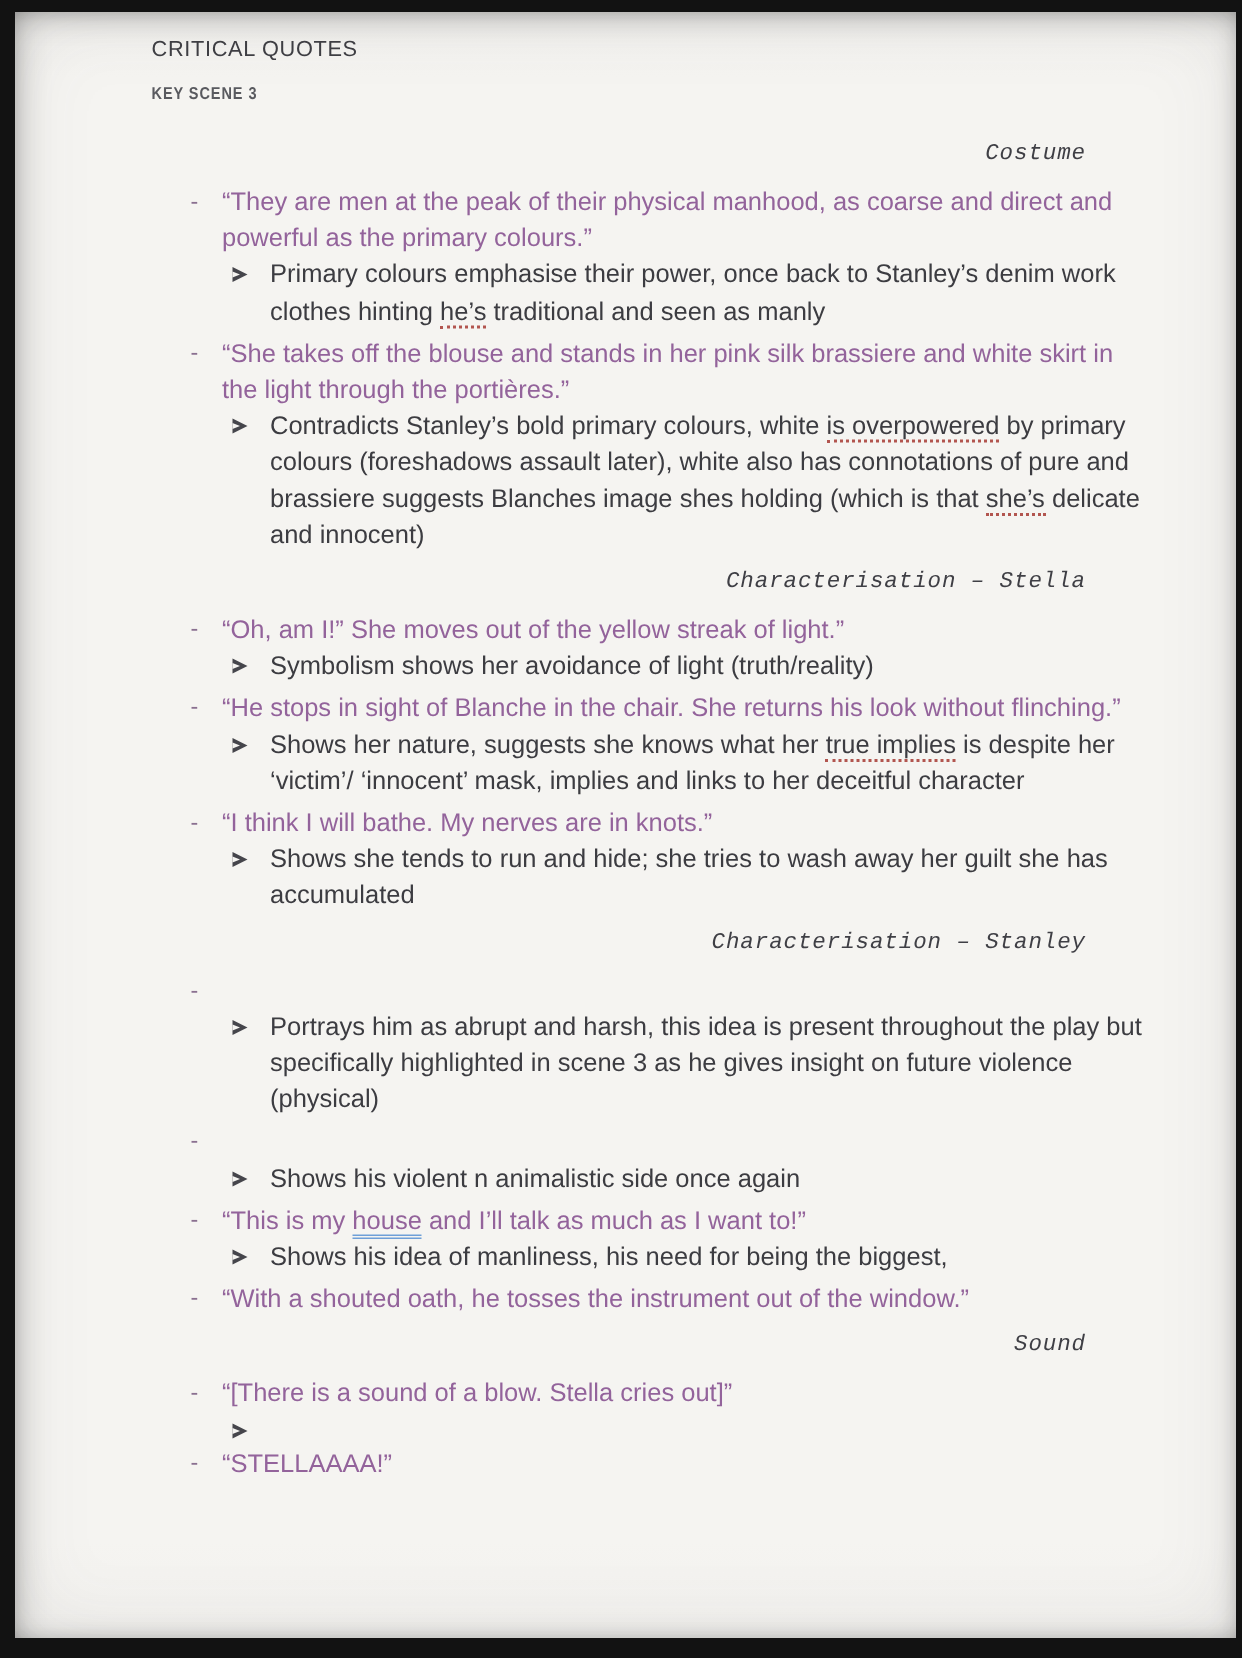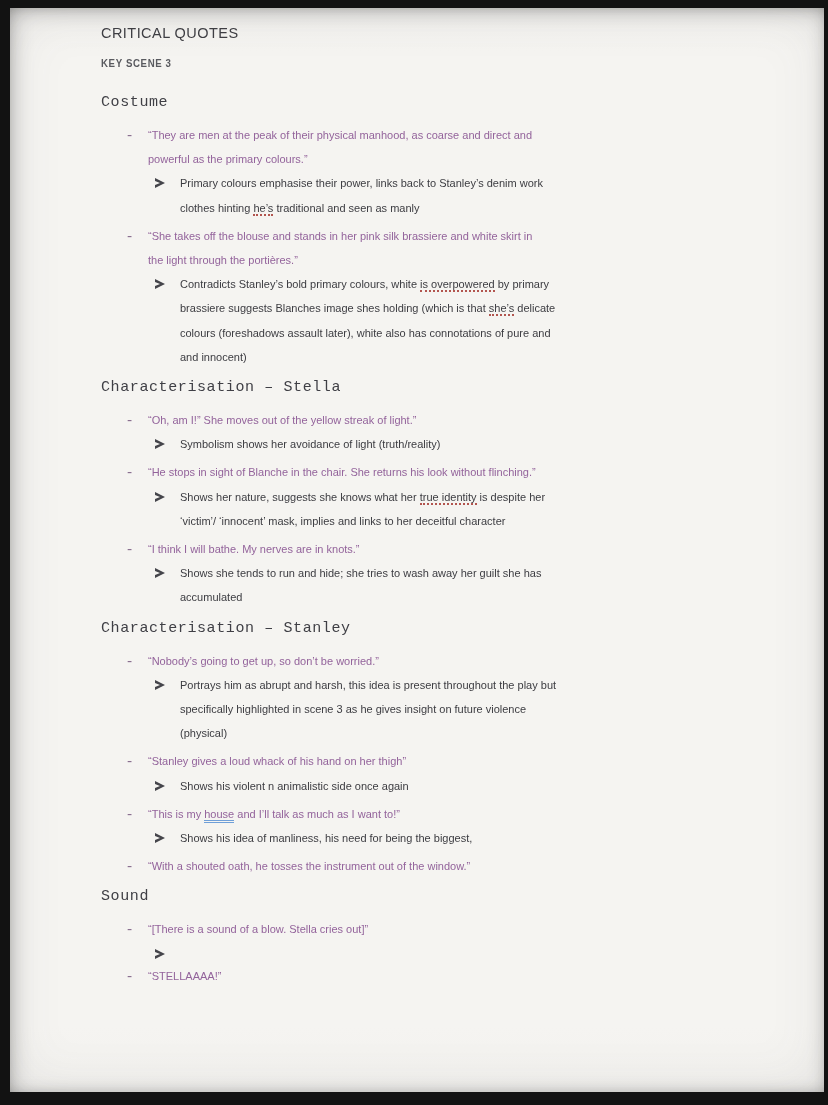--- a/index.html
+++ b/index.html
@@ -31,29 +31,29 @@
     font-size:14.5px;line-height:18px;letter-spacing:.45px;
     color:#3e3e43;
   }
   .subtitle{
     margin-top:15px;width:max-content;
     font-size:11px;line-height:13px;letter-spacing:.7px;font-weight:bold;
     color:#595a5f;
     transform:scaleX(.88) scaleY(1.04);transform-origin:left center;
   }
   .sec{
-    margin:8px 0 10px;text-align:left;
-    font-family:"Liberation Mono",monospace;font-weight:400;
+    margin:8px 0 10px;text-align:right;
+    font-family:"Liberation Mono",monospace;font-style:italic;font-weight:400;
     font-size:15px;line-height:21px;letter-spacing:.6px;color:var(--heading);
   }
   .section:first-child .sec{margin-top:22px}
   .item{display:flex;align-items:flex-start}
   .item.q{margin-top:4px;color:var(--quote)}
   .item.a{color:var(--body)}
-  .line{white-space:nowrap;font-size:11px;line-height:24.2px}
+  .line{white-space:nowrap;font-size:17px;line-height:24.2px}
   .dash{
     flex:none;width:21px;margin-left:26px;
     font-size:15.5px;line-height:24.2px;color:#8a7090;
   }
   .ar{flex:none;position:relative;width:11px;height:11px;margin:7px 14px 0 54px}
   .ar::before{
     content:"";position:absolute;left:0;top:0;width:0;height:0;
     border-left:10.5px solid #45454b;
     border-top:5.5px solid transparent;border-bottom:5.5px solid transparent;
   }
@@ -79,37 +79,37 @@
           <div class="item q">
             <span class="dash">-</span>
             <div class="txt">
               <div class="line"><span class="seg">“They are men at the peak of their physical manhood, as coarse and direct and</span></div>
               <div class="line"><span class="seg">powerful as the primary colours.”</span></div>
             </div>
           </div>
           <div class="item a">
             <span class="ar"></span>
             <div class="txt">
-              <div class="line"><span class="seg">Primary colours emphasise their power, links back to Stanley’s denim work</span></div>
+              <div class="line"><span class="seg">Primary colours emphasise their power, once back to Stanley’s denim work</span></div>
               <div class="line"><span class="seg">clothes hinting </span><span class="seg u-spell">he’s</span><span class="seg"> traditional and seen as manly</span></div>
             </div>
           </div>
           <div class="item q">
             <span class="dash">-</span>
             <div class="txt">
               <div class="line"><span class="seg">“She takes off the blouse and stands in her pink silk brassiere and white skirt in</span></div>
               <div class="line"><span class="seg">the light through the portières.”</span></div>
             </div>
           </div>
           <div class="item a">
             <span class="ar"></span>
             <div class="txt">
               <div class="line"><span class="seg">Contradicts Stanley’s bold primary colours, white </span><span class="seg u-spell">is overpowered</span><span class="seg"> by primary</span></div>
+              <div class="line"><span class="seg">colours (foreshadows assault later), white also has connotations of pure and</span></div>
               <div class="line"><span class="seg">brassiere suggests Blanches image shes holding (which is that </span><span class="seg u-spell">she’s</span><span class="seg"> delicate</span></div>
-              <div class="line"><span class="seg">colours (foreshadows assault later), white also has connotations of pure and</span></div>
               <div class="line"><span class="seg">and innocent)</span></div>
             </div>
           </div>
         </section>
         <section class="section">
           <div class="sec">Characterisation – Stella</div>
           <div class="item q">
             <span class="dash">-</span>
             <div class="txt">
               <div class="line"><span class="seg">“Oh, am I!” She moves out of the yellow streak of light.”</span></div>
@@ -123,21 +123,21 @@
           </div>
           <div class="item q">
             <span class="dash">-</span>
             <div class="txt">
               <div class="line"><span class="seg">“He stops in sight of Blanche in the chair. She returns his look without flinching.”</span></div>
             </div>
           </div>
           <div class="item a">
             <span class="ar"></span>
             <div class="txt">
-              <div class="line"><span class="seg">Shows her nature, suggests she knows what her </span><span class="seg u-spell">true identity</span><span class="seg"> is despite her</span></div>
+              <div class="line"><span class="seg">Shows her nature, suggests she knows what her </span><span class="seg u-spell">true implies</span><span class="seg"> is despite her</span></div>
               <div class="line"><span class="seg">‘victim’/ ‘innocent’ mask, implies and links to her deceitful character</span></div>
             </div>
           </div>
           <div class="item q">
             <span class="dash">-</span>
             <div class="txt">
               <div class="line"><span class="seg">“I think I will bathe. My nerves are in knots.”</span></div>
             </div>
           </div>
           <div class="item a">
@@ -145,37 +145,31 @@
             <div class="txt">
               <div class="line"><span class="seg">Shows she tends to run and hide; she tries to wash away her guilt she has</span></div>
               <div class="line"><span class="seg">accumulated</span></div>
             </div>
           </div>
         </section>
         <section class="section">
           <div class="sec">Characterisation – Stanley</div>
           <div class="item q">
             <span class="dash">-</span>
-            <div class="txt">
-              <div class="line"><span class="seg">“Nobody’s going to get up, so don’t be worried.”</span></div>
-            </div>
           </div>
           <div class="item a">
             <span class="ar"></span>
             <div class="txt">
               <div class="line"><span class="seg">Portrays him as abrupt and harsh, this idea is present throughout the play but</span></div>
               <div class="line"><span class="seg">specifically highlighted in scene 3 as he gives insight on future violence</span></div>
               <div class="line"><span class="seg">(physical)</span></div>
             </div>
           </div>
           <div class="item q">
             <span class="dash">-</span>
-            <div class="txt">
-              <div class="line"><span class="seg">“Stanley gives a loud whack of his hand on her thigh”</span></div>
-            </div>
           </div>
           <div class="item a">
             <span class="ar"></span>
             <div class="txt">
               <div class="line"><span class="seg">Shows his violent n animalistic side once again</span></div>
             </div>
           </div>
           <div class="item q">
             <span class="dash">-</span>
             <div class="txt">

